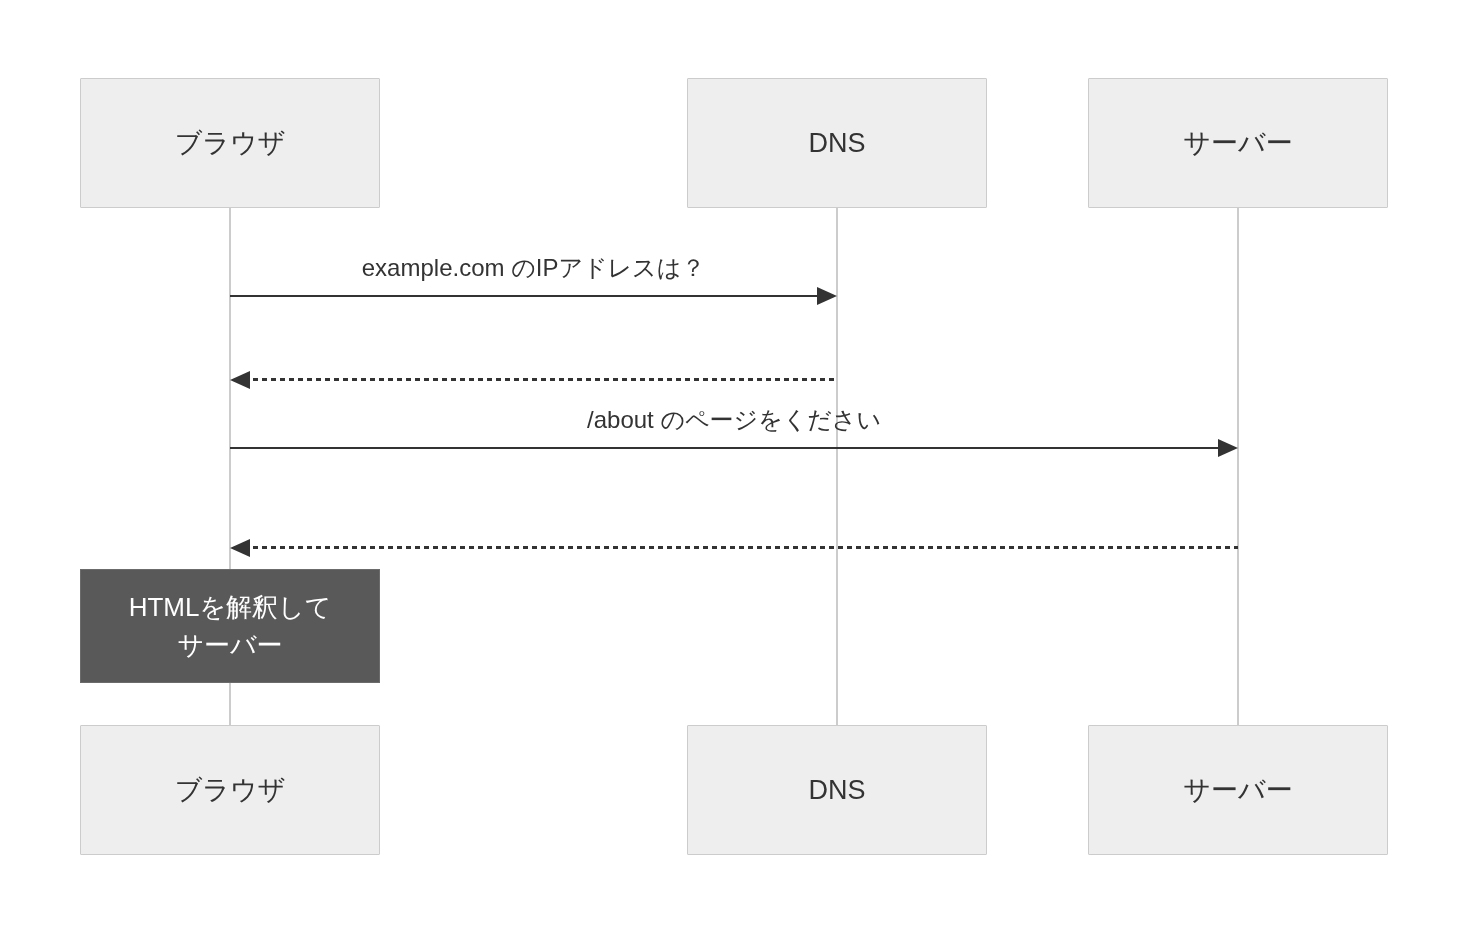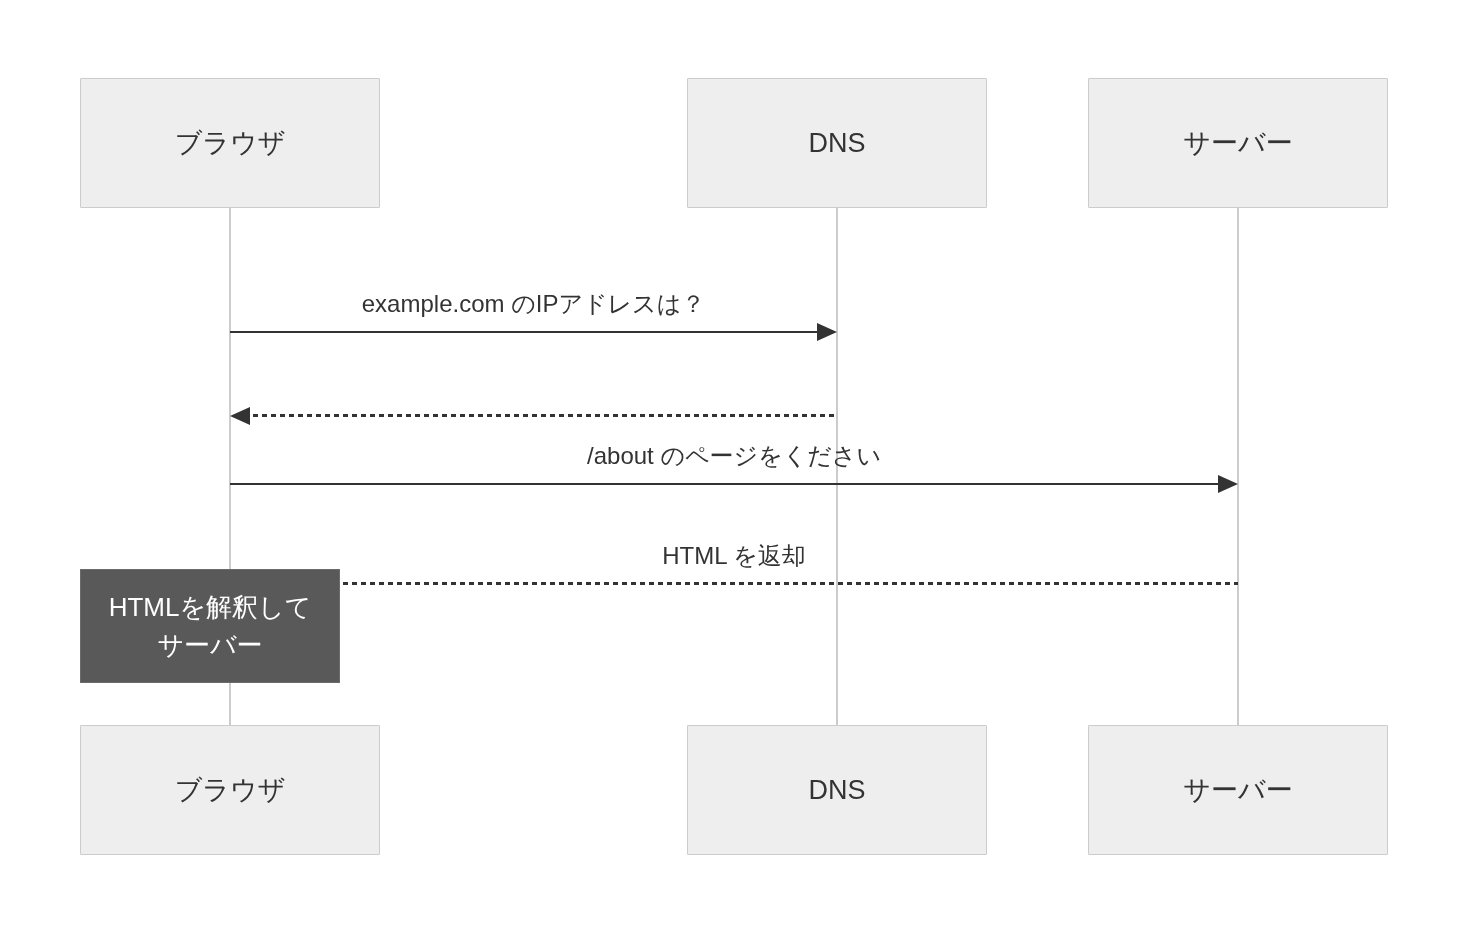--- a/index.html
+++ b/index.html
@@ -38,21 +38,21 @@
     font-size: 27px;
     color: #333333;
   }
   .actor-box.top    { top: 78px; }
   .actor-box.bottom { top: 725px; }
   .actor-box.browser { left: 80px; }
   .actor-box.dns     { left: 687px; }
   .actor-box.server  { left: 1088px; }
 
   
-  .message { position: absolute; height: 52px; margin-top: 36px; }
+  .message { position: absolute; height: 52px; }
   .msg-1 { left: 230px; width: 607px;  top: 252px; }
   .msg-2 { left: 230px; width: 607px;  top: 336px; }
   .msg-3 { left: 230px; width: 1008px; top: 404px; }
   .msg-4 { left: 230px; width: 1008px; top: 504px; }
 
   .msg-label {
     position: absolute;
     left: 0; right: 0; top: 0;
     text-align: center;
     font-size: 24px;
@@ -83,21 +83,21 @@
     border-bottom: 9px solid transparent;
   }
   .arrowhead.right { right: 0; border-left: 20px solid #333333; }
   .arrowhead.left  { left: 0;  border-right: 20px solid #333333; }
 
   
   .note {
     position: absolute;
     left: 80px;
     top: 569px;
-    width: 260px;
+    width: 300px;
     height: 114px;
     background: #595959;
     border: 1px solid #6b6b6b;
     box-sizing: border-box;
     color: #ffffff;
     display: flex;
     flex-direction: column;
     align-items: center;
     justify-content: center;
     font-size: 26px;
@@ -136,21 +136,20 @@
     <div class="arrowhead left"></div>
   </div>
 
   <div class="message msg-3">
     <div class="msg-label">/about のページをください</div>
     <div class="msg-line solid"></div>
     <div class="arrowhead right"></div>
   </div>
 
   <div class="message msg-4">
-    <div class="msg-label">HTML を返却</div>
     <div class="msg-line dashed"></div>
     <div class="arrowhead left"></div>
   </div>
 
   <div class="note">
     <div>HTMLを解釈して</div>
     <div>サーバー</div>
   </div>
 
   <div class="actor-box bottom browser">

